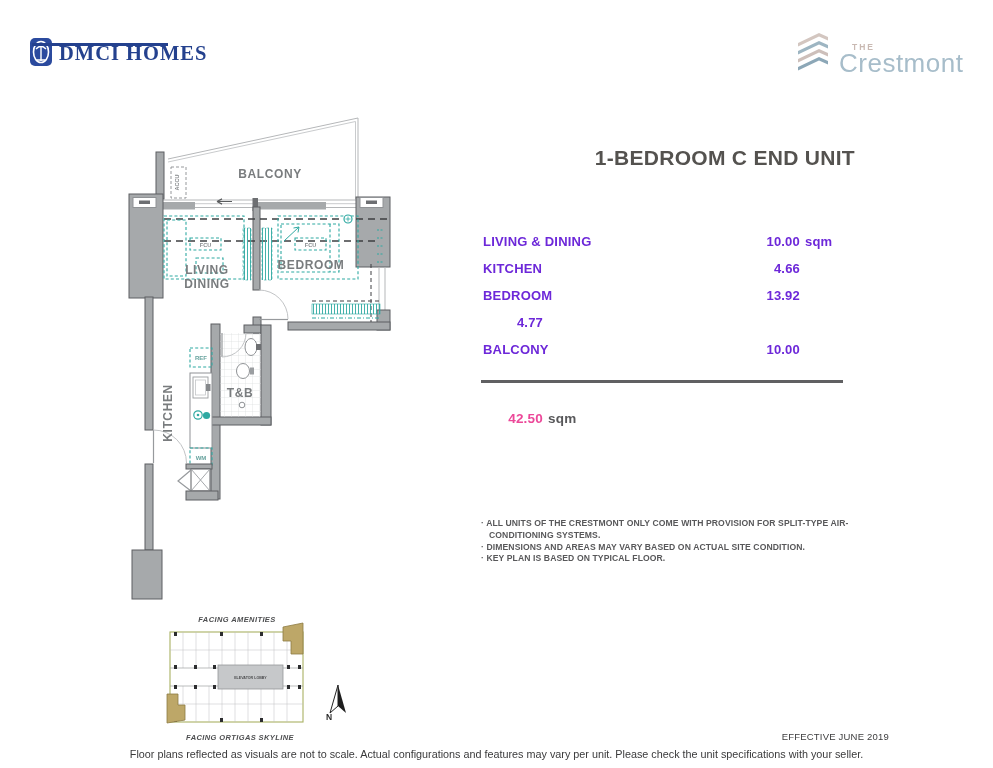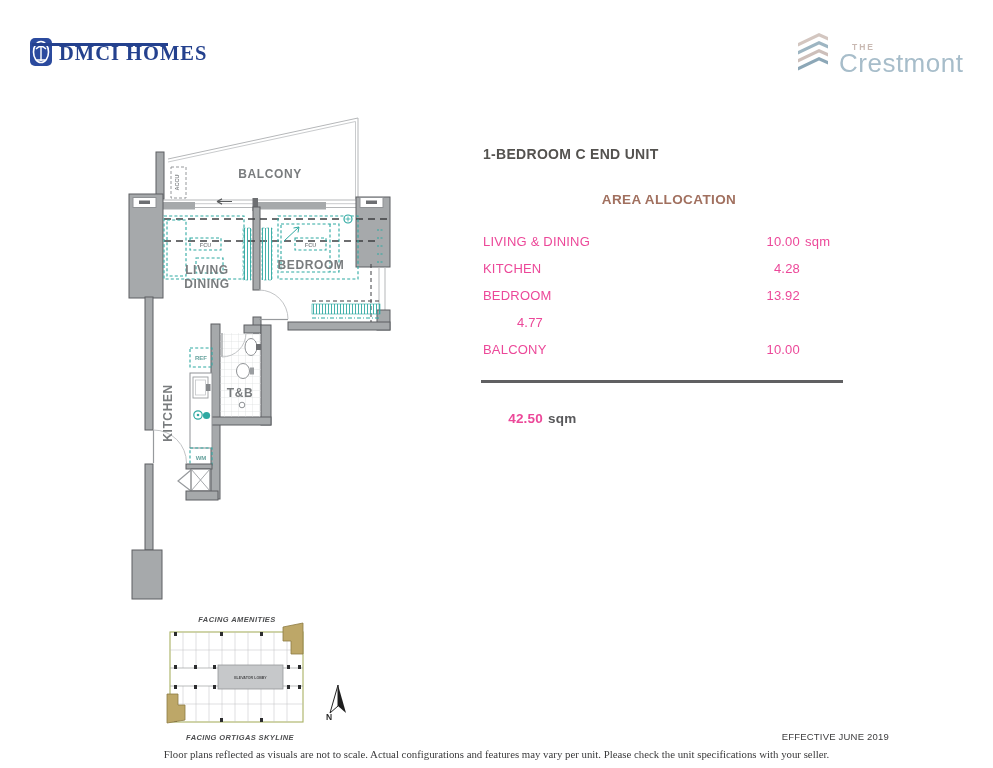--- a/index.html
+++ b/index.html
@@ -4,45 +4,45 @@
 <style>
   html,body{margin:0;padding:0;background:#fff;}
   .canvas{position:relative;width:989px;height:768px;background:#ffffff;overflow:hidden;
           font-family:"Liberation Sans",sans-serif;margin-top:12px;}
   .abs{position:absolute;}
 
   
   .dmci-underline{position:absolute;left:32px;top:31px;width:136px;height:3px;background:#24418e;}
 
   
-  .unit-title{left:483px;top:134px;width:372px;text-align:left;
-    font-size:14px;font-weight:700;color:#54524f;letter-spacing:.3px;}
+  .unit-title{left:483px;top:134px;width:372px;text-align:right;
+    font-size:21px;font-weight:700;color:#54524f;letter-spacing:.3px;}
   .area-heading{left:483px;top:180px;width:372px;text-align:center;
     font-size:13.5px;font-weight:700;color:#a1705f;letter-spacing:.4px;}
   .area-table{left:483px;top:216px;width:372px;}
   .area-row{display:flex;align-items:center;height:27px;
-    font-size:13px;font-weight:400;color:#ec4899;letter-spacing:.2px;}
+    font-size:13px;font-weight:700;color:#6d28d9;letter-spacing:.2px;}
   .area-row .lab{flex:1;}
   .area-row .num{width:60px;text-align:right;}
   .area-row .unit{width:50px;padding-left:5px;}
   .divider{left:481px;top:368px;width:362px;height:2.5px;background:#606062;}
   .gross-row{left:483px;top:399px;width:372px;display:flex;align-items:center;
     font-size:13.5px;font-weight:700;letter-spacing:.2px;}
   .gross-row .lab{flex:1;color:#a1705f;}
   .gross-row .num{width:60px;text-align:right;color:#ec4899;}
   .gross-row .unit{width:50px;padding-left:5px;color:#58585a;}
   .notes{left:481px;top:506px;width:382px;margin:0;padding:0;list-style:none;
     font-size:8.6px;font-weight:700;color:#58585a;line-height:11.8px;letter-spacing:.1px;}
   .notes li{padding-left:8px;text-indent:-8px;}
   .notes li::before{content:"· ";}
 
   
   .effective{right:100px;top:719px;font-size:9.5px;font-weight:400;color:#3d3d3e;letter-spacing:.2px;}
   .disclaimer{left:0;top:736px;width:993px;text-align:center;
-    font-size:10.8px;color:#3a3a3b;font-family:Liberation Serif, serif;}
+    font-size:10.8px;color:#3a3a3b;}
 
   
   .wall{fill:#a6a9ab;stroke:#5d5f62;stroke-width:1;}
   .walln{fill:#a6a9ab;stroke:none;}
   .thin{stroke:#b5b7b9;stroke-width:1;fill:none;}
   .thin2{stroke:#c9cbcd;stroke-width:1;fill:none;}
   .door{stroke:#979a9d;stroke-width:1.2;fill:none;}
   .arc{stroke:#c2c4c6;stroke-width:1;fill:none;}
   .dashb{stroke:#3e3f42;stroke-width:1.3;fill:none;stroke-dasharray:7 5;}
   .dashb2{stroke:#3e3f42;stroke-width:1;fill:none;stroke-dasharray:4 3;}
@@ -273,31 +273,30 @@
     <g>
       <polygon points="188,75 180,103 188,96" fill="#fff" stroke="#232323" stroke-width="1"></polygon>
       <polygon points="188,75 196,103 188,96" fill="#1e1e1e"></polygon>
       <text x="176" y="110" font-size="8.5" font-weight="700" fill="#2a2a2a">N</text>
     </g>
 
     <text class="kp-lbl" x="90" y="130">FACING ORTIGAS SKYLINE</text>
   </svg>
 
   <div class="abs unit-title">1-BEDROOM C END UNIT</div>
-  <div class="abs area-heading">AREA ALLOCATION</div>
 
   <div class="abs area-table">
     <div class="area-row">
       <span class="lab">LIVING &amp; DINING</span>
       <span class="num">10.00</span>
       <span class="unit">sqm</span>
     </div>
     <div class="area-row">
       <span class="lab">KITCHEN</span>
-      <span class="num">4.28</span>
+      <span class="num">4.66</span>
       <span class="unit"></span>
     </div>
     <div class="area-row">
       <span class="lab">BEDROOM</span>
       <span class="num">13.92</span>
       <span class="unit"></span>
     </div>
     <div class="area-row">
       <span class="num">4.77</span>
       <span class="unit"></span>
@@ -310,18 +309,21 @@
   </div>
 
   <div class="abs divider"></div>
 
   <div class="abs gross-row">
     <span class="num">42.50</span>
     <span class="unit">sqm</span>
   </div>
 
   <ul class="abs notes">
+    <li>ALL UNITS OF THE CRESTMONT ONLY COME WITH PROVISION FOR SPLIT-TYPE AIR-CONDITIONING SYSTEMS.</li>
+    <li>DIMENSIONS AND AREAS MAY VARY BASED ON ACTUAL SITE CONDITION.</li>
+    <li>KEY PLAN IS BASED ON TYPICAL FLOOR.</li>
   </ul>
 
   <div class="abs effective">EFFECTIVE JUNE 2019</div>
   <div class="abs disclaimer">Floor plans reflected as visuals are not to scale. Actual configurations and features may vary per unit. Please check the unit specifications with your seller.</div>
 
 </div>
 
 </body></html>

